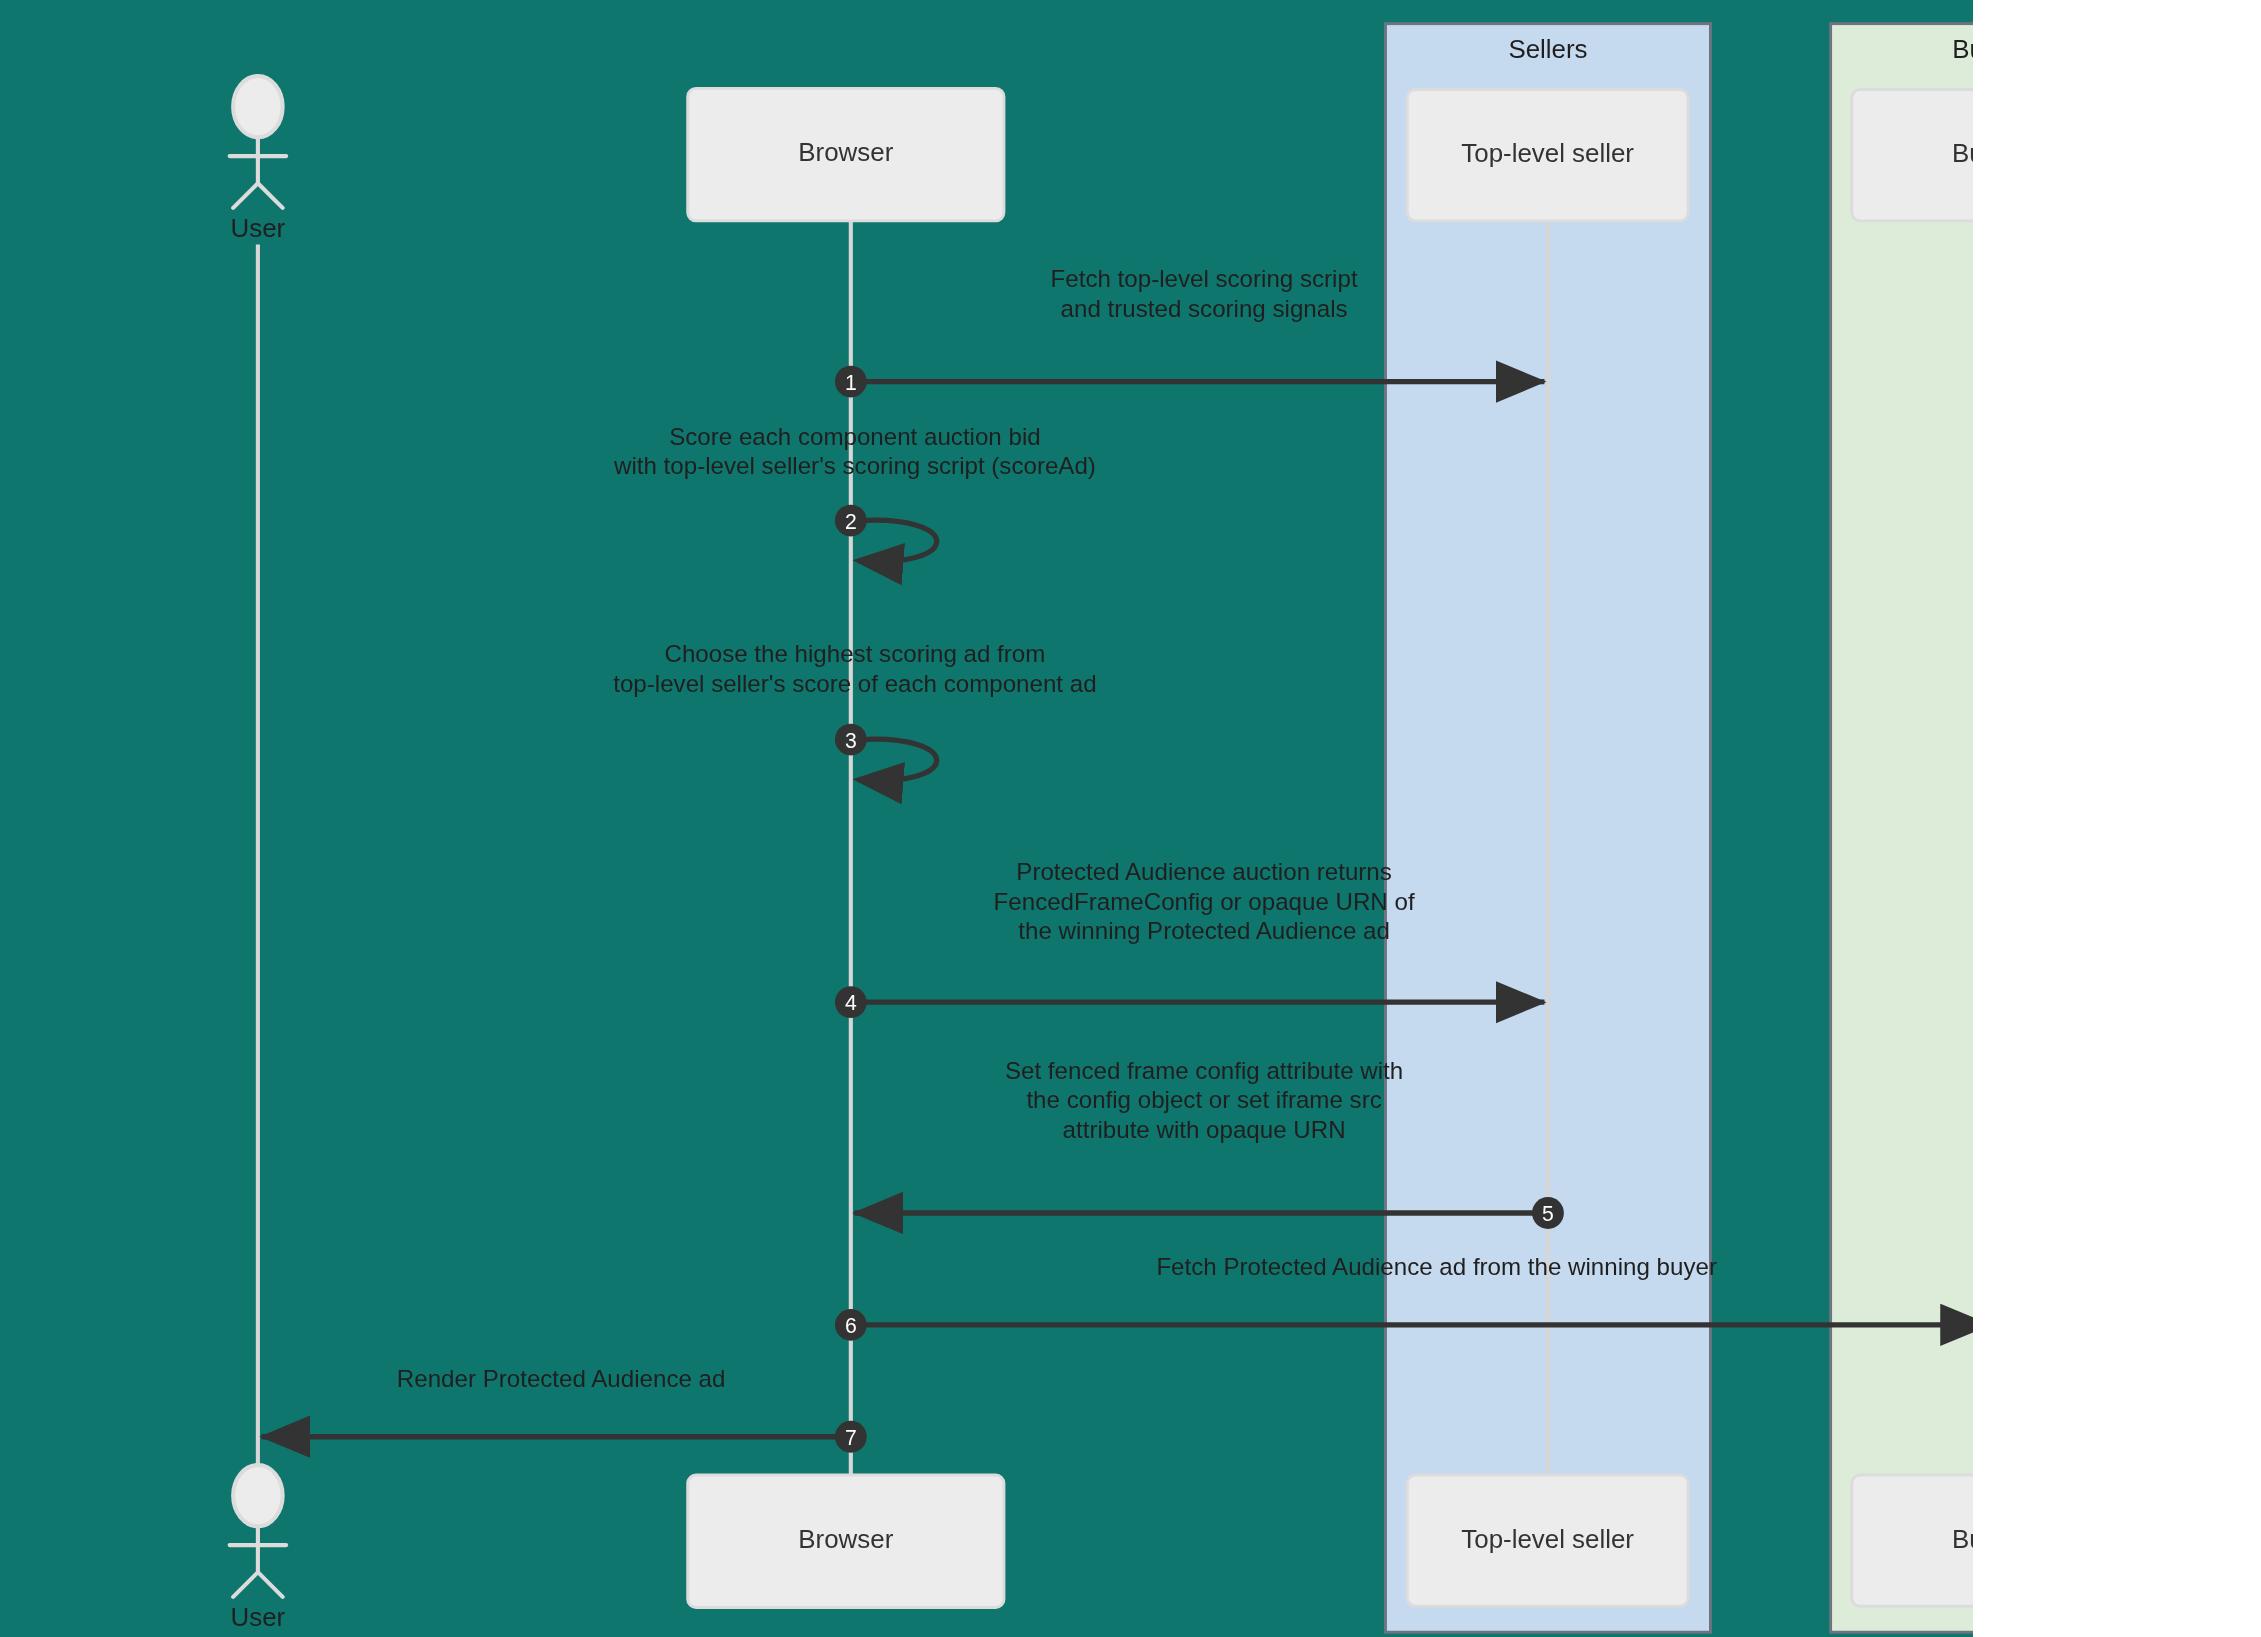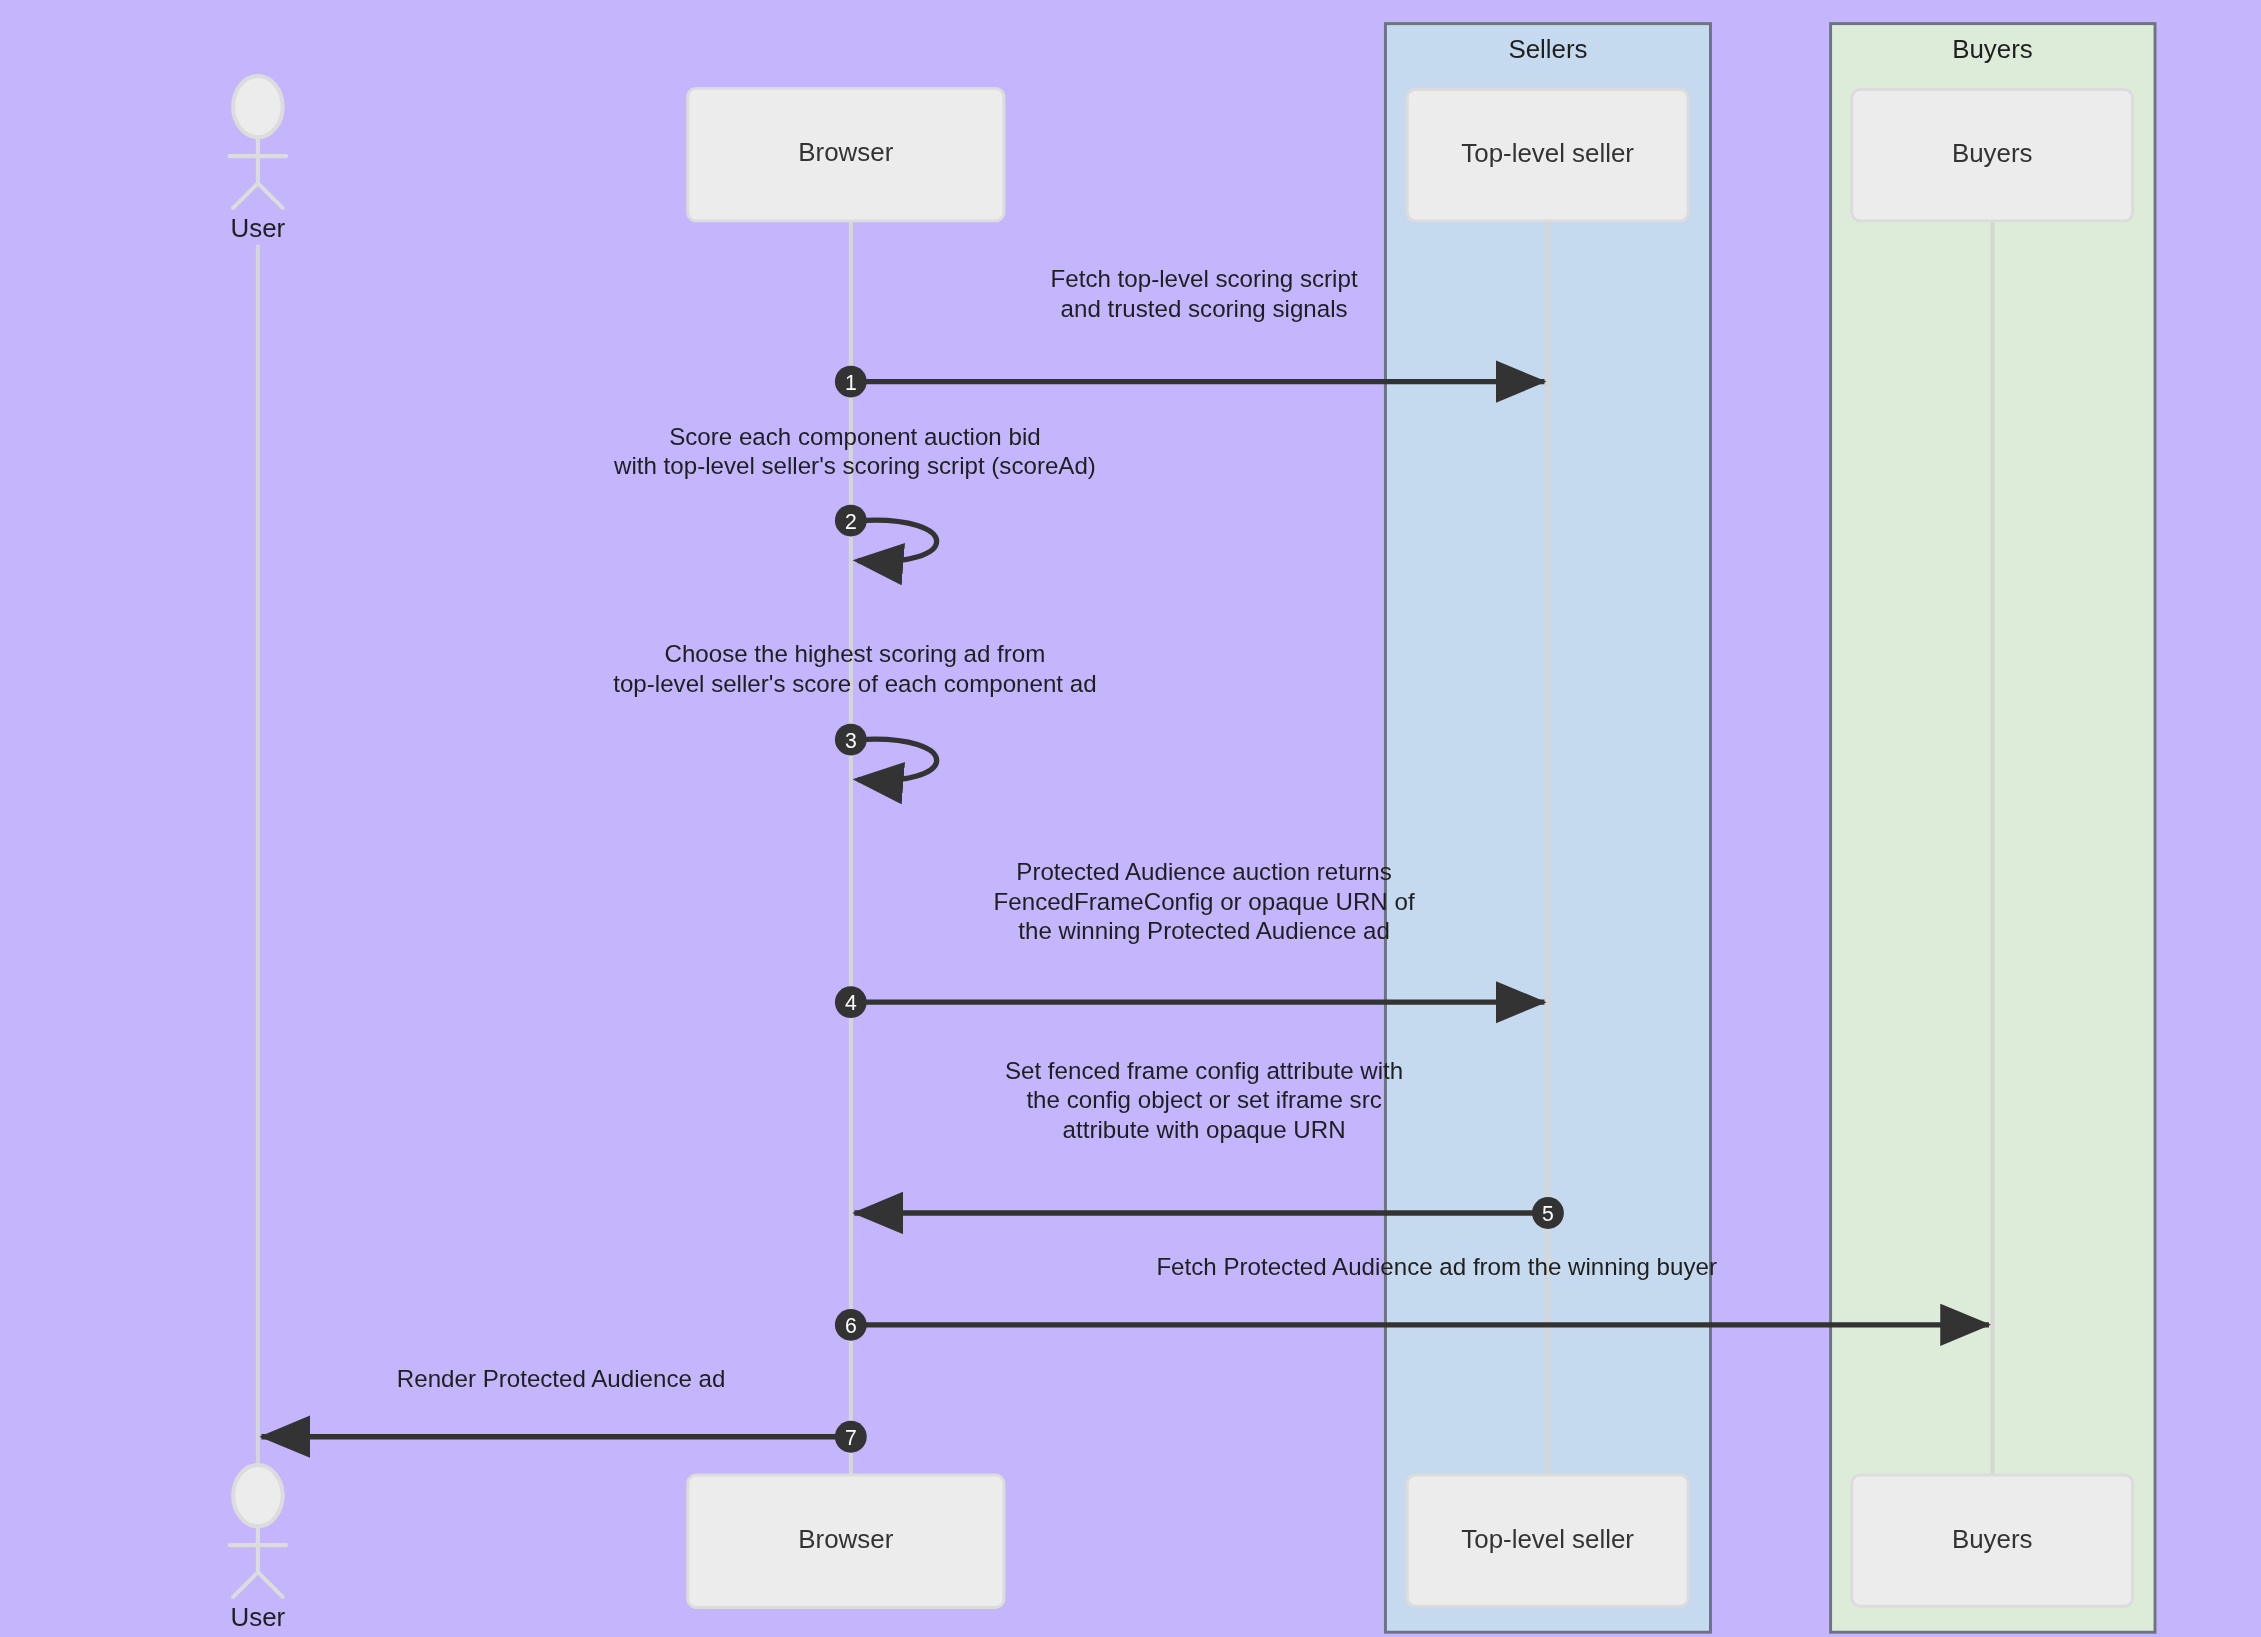--- a/index.html
+++ b/index.html
@@ -6,23 +6,23 @@
   html, body {
     margin: 0;
     padding: 0;
     background: #ffffff;
   }
   body {
     font-family: "Liberation Sans", "DejaVu Sans", sans-serif;
   }
   #diagram-root {
     position: relative;
-    width: 2261px;
+    width: 1973px;
     height: 1637px;
-    background: #c4b5fd;
+    background: #0f766e;
     overflow: hidden;
   }
   #seq-svg {
     position: absolute;
     left: 0;
     top: 0;
     width: 2261px;
     height: 1637px;
   }
   .grp-rect {

